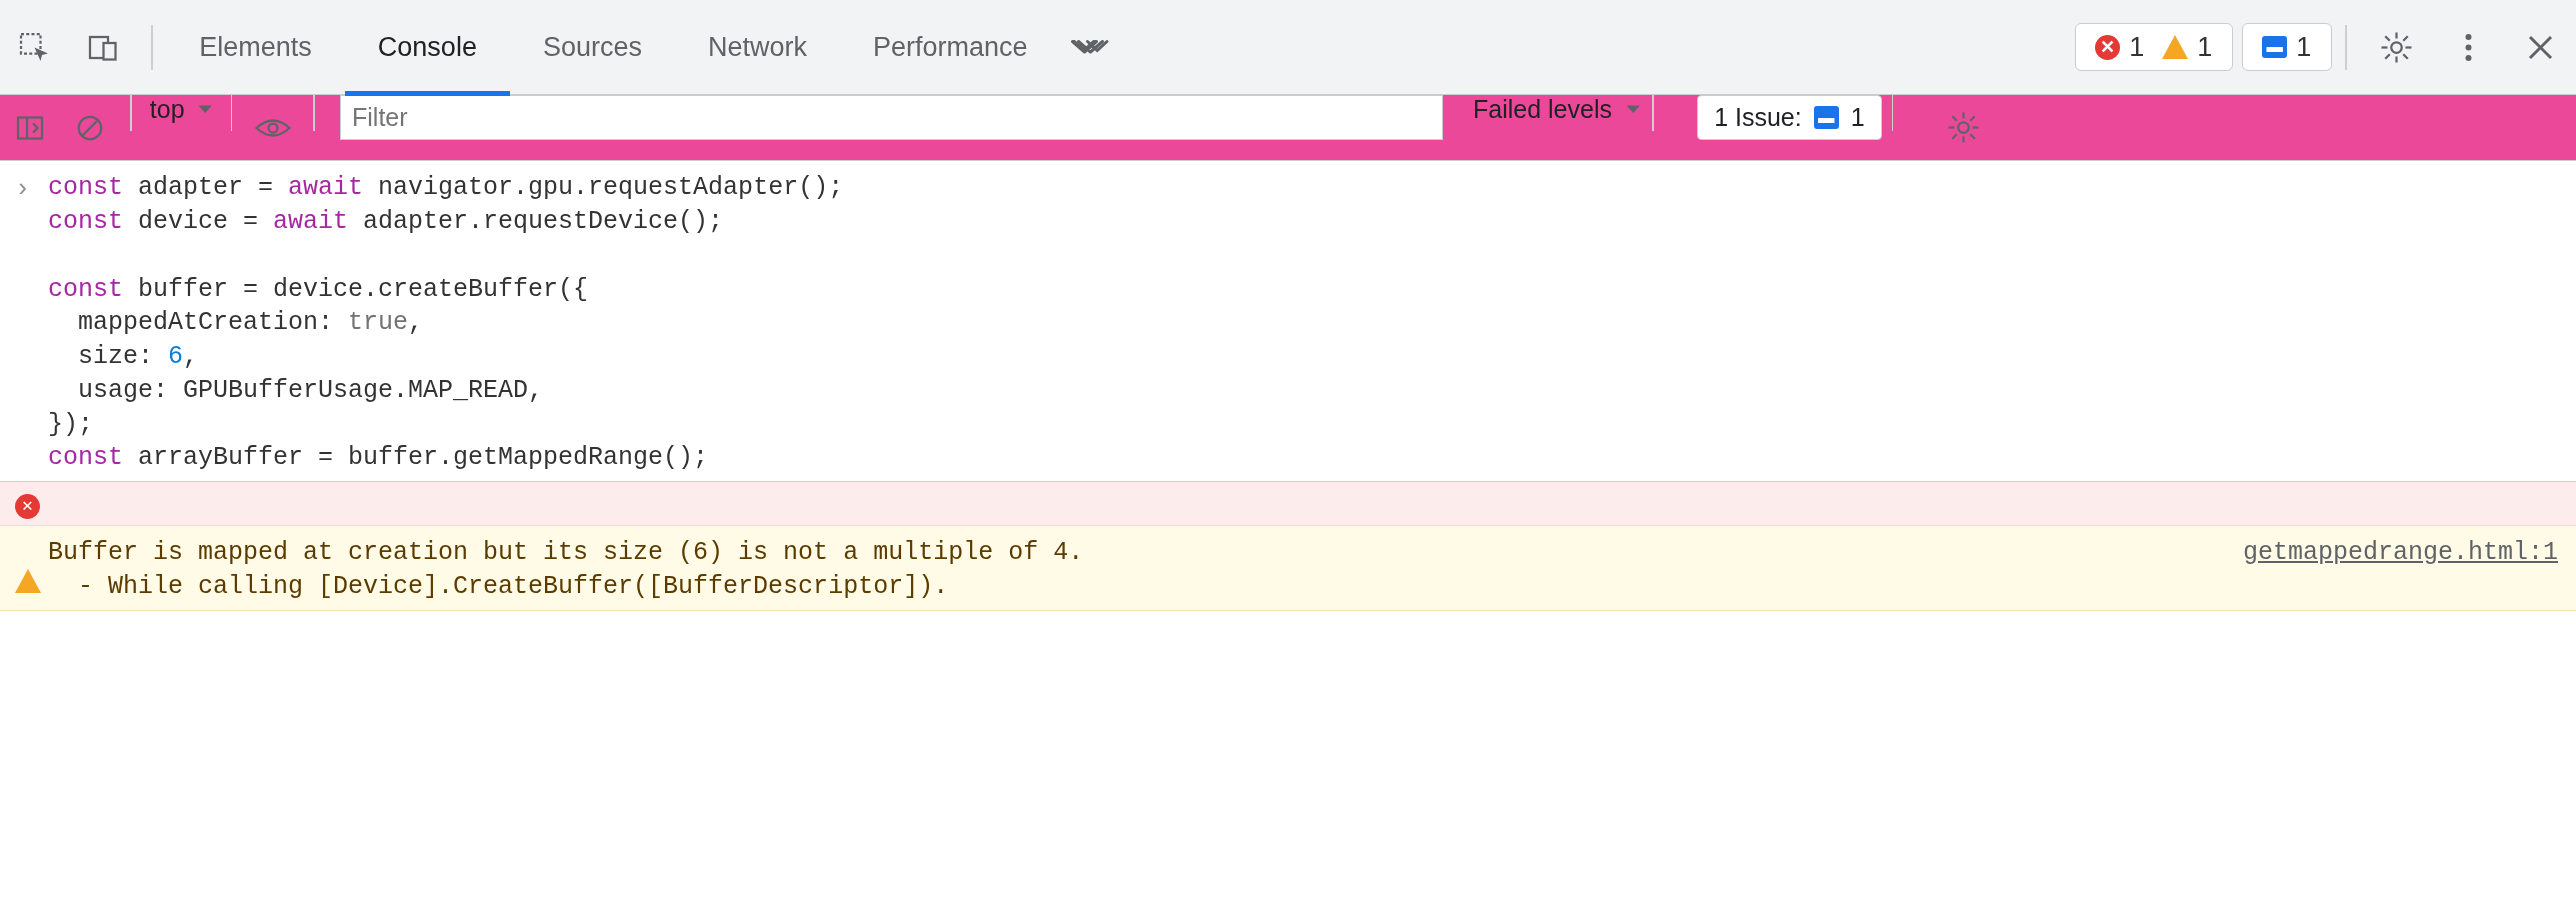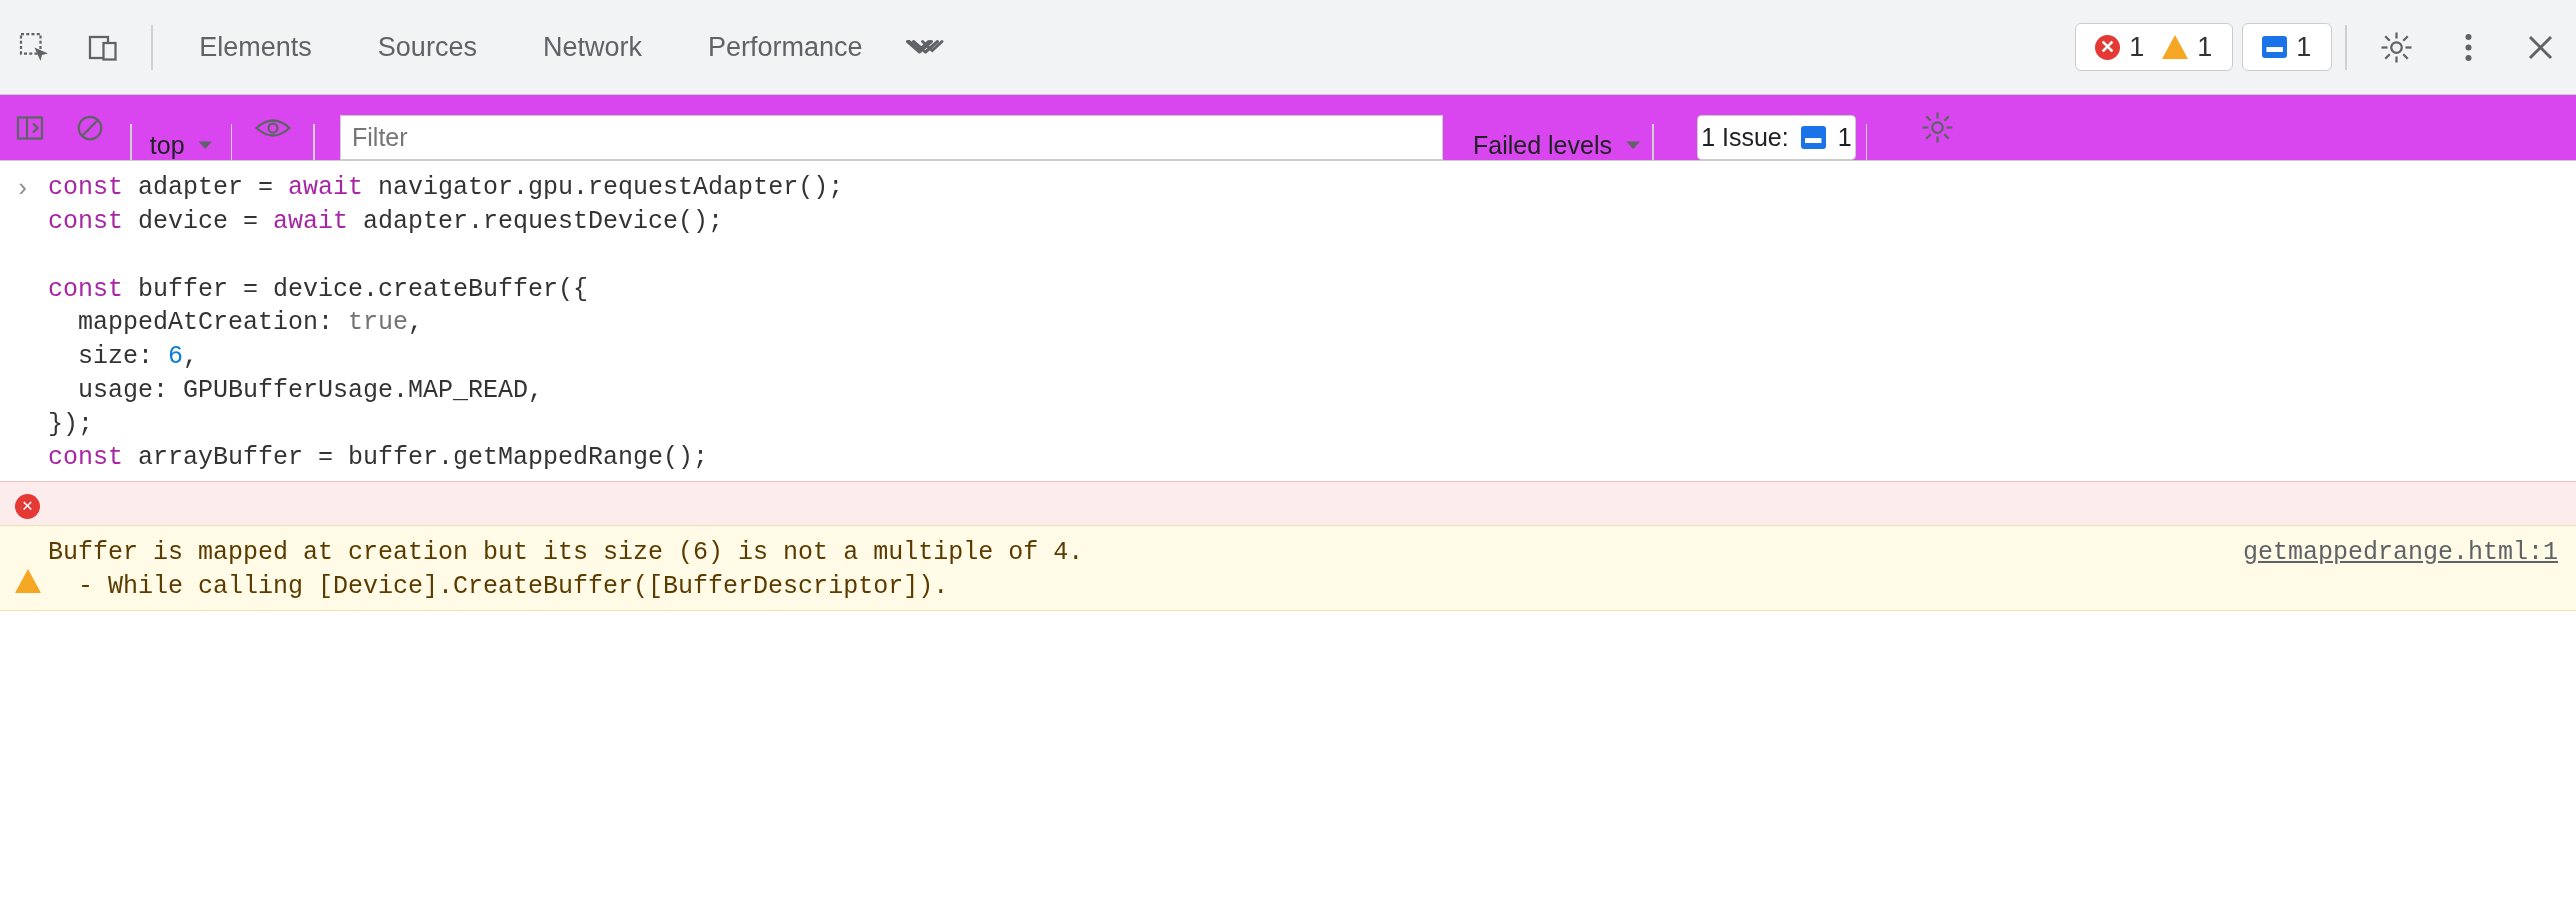--- a/index.html
+++ b/index.html
@@ -18,32 +18,32 @@
   .tabbar .tab.active { color:#202124; }
   .tabbar .tab.active::after { content:""; position:absolute; left:0; right:0; bottom:-1.5px; height:4.5px; background:#1a73e8; }
   .tabbar .spacer { flex:1; }
   .tabbar .counts { display:flex; align-items:center; gap:3px; background:#fff; border:1.5px solid #ccc; border-radius:6px; padding:3px 12px; height:48px; font-size:27px; color:#333; }
   .tabbar .counts .seg { display:flex; align-items:center; gap:9px; padding:0 7.5px; }
   .tabbar .right-icons { display:flex; align-items:center; }
   .tabbar .right-icons .icon-btn { width: 72px; }
 
   
   .toolbar {
-    display:flex; align-items:flex-end; height: 66px; border-bottom: 1.5px solid #ccc;
-    background:#d946ef; font-size:25px; color:#5f6368;
+    display:flex; align-items:flex-start; height: 66px; border-bottom: 1.5px solid #ccc;
+    background:#ec4899; font-size:25px; color:#5f6368;
   }
   .toolbar .icon-btn { width: 60px; display:flex; align-items:center; justify-content:center; height:100%; }
   .toolbar .divider { width:1.5px; height:36px; background:#cfcfcf; margin:0 10.4px; }
   .toolbar .context { display:flex; align-items:center; gap:7.5px; padding:0 7.5px; color:#202124; }
   .toolbar .filter-input {
     flex:0 0 auto; width:1103px; height:45px; margin-left:15px; border:1.5px solid #ccc; background:#fff;
     font-size:25px; padding:0 11px; color:#999;
   }
   .toolbar .levels { display:flex; align-items:center; gap:9px; margin-left:30px; color:#202124; }
-  .toolbar .issues { display:flex; align-items:center; gap:12px; margin-left:33px; background:#fff; border:1.5px solid #ccc; border-radius:4.5px; height:45px; padding:0 3px; color:#202124; }
+  .toolbar .issues { display:flex; align-items:center; gap:12px; margin-left:33px; background:#fff; border:1.5px solid #ccc; border-radius:4.5px; height:45px; padding:0 16px; color:#202124; }
   .toolbar .gear { margin-left:30px; margin-right:15px; }
 
   
   .console { font-family: Menlo, Consolas, "Courier New", monospace; font-size:25px; line-height:1.35; }
   .console .row { display:flex; align-items:flex-start; padding:10.4px 18px 6px 15px; }
   .console .gutter { width:33px; flex:none; color:#919191; padding-top:1.5px; }
   .console .content { flex:1; white-space:pre; }
   .console .row.input { background:#fff; }
   .console .row.error { background:#fdecec; border-top:1.5px solid #f0c0c0; border-bottom:1.5px solid #f5deb0; color:#e60000; }
   .console .row.warn  { background:#fffbe6; border-bottom:1.5px solid #f5deb0; color:#5c3b00; }
@@ -79,20 +79,23 @@
     <svg width="33" height="33" viewBox="0 0 44 44">
         <rect x="4" y="8" width="24" height="28" fill="none" stroke="#5f6368" stroke-width="3"></rect>
         <rect x="22" y="16" width="16" height="22" fill="#f1f3f4" stroke="#5f6368" stroke-width="3"></rect>
       </svg>
   </div>
   <div class="divider"></div>
 
   <div class="tabs">
     <div class="tab">
         <span>Elements</span>
+      </div>
+    <div class="tab active">
+        <span>Console</span>
       </div>
     <div class="tab">
         <span>Sources</span>
       </div>
     <div class="tab">
         <span>Network</span>
       </div>
     <div class="tab">
         <span>Performance</span>
       </div>

